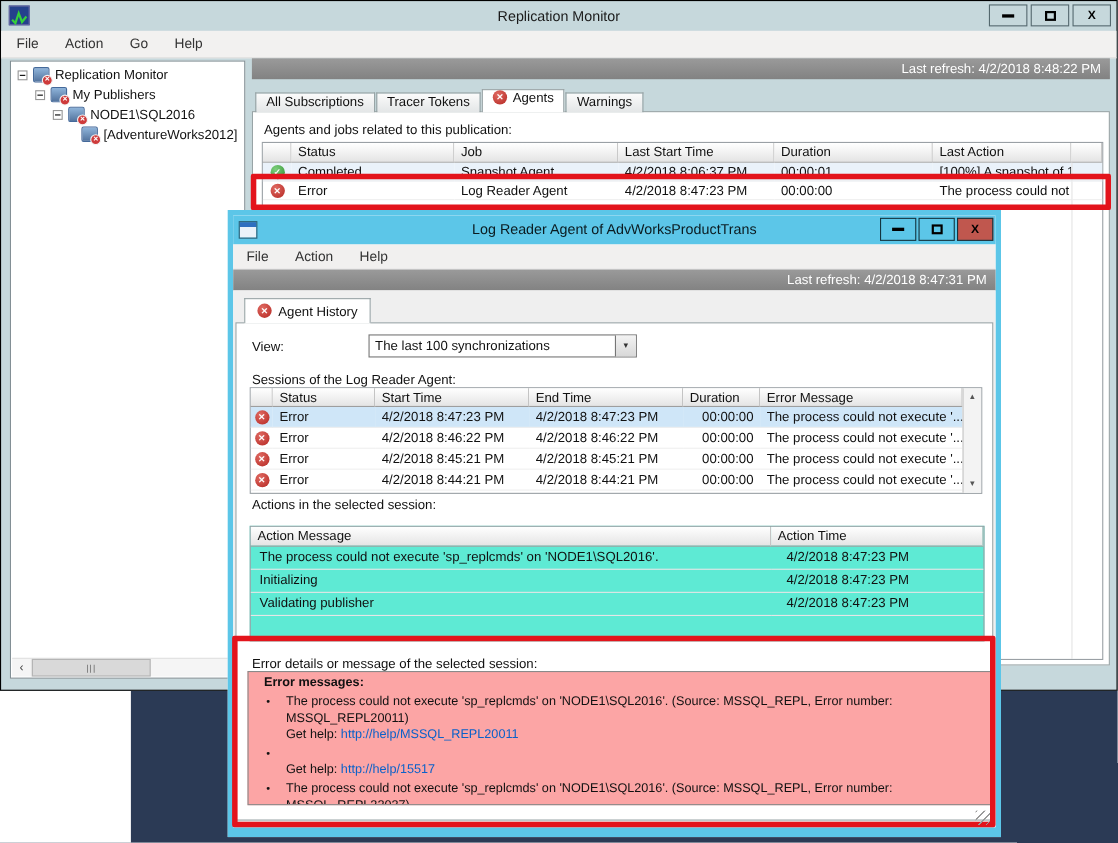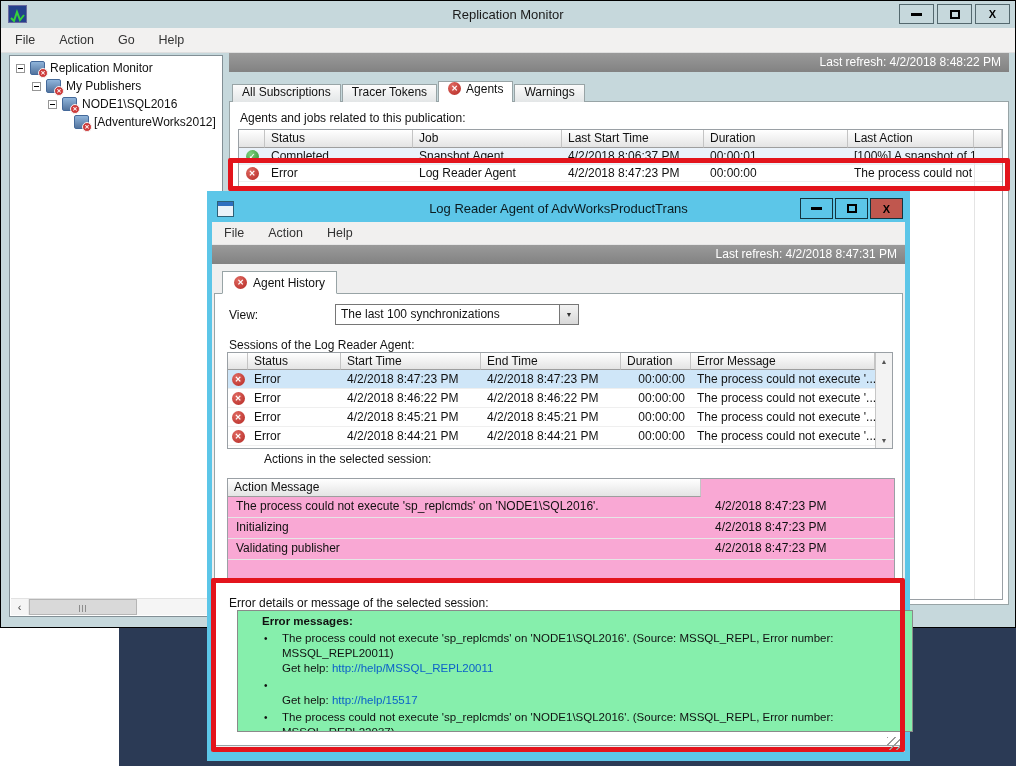--- a/index.html
+++ b/index.html
@@ -74,24 +74,24 @@
   .combo { position:absolute; left:120px; top:10px; width:244px; height:21px; border:1px solid #767676; display:flex; background:#fff; }
   .combo-value { flex:1; font-size:12px; line-height:19px; padding-left:5px; white-space:nowrap; overflow:hidden; }
   .combo-btn { width:19px; border-left:1px solid #767676; background:linear-gradient(#F3F3F3,#D8D8D8); display:flex; align-items:center; justify-content:center; font-size:7px; color:#333; }
   .sessions-wrap { position:absolute; left:12px; top:58px; width:666px; height:97px; border:1px solid #9AA0A5; display:flex; background:#fff; }
   .s-grid { flex:1; display:grid; grid-template-rows:17px 19px 19px 19px 19px; }
   .s-cols { display:grid; grid-template-columns:20px 93px 140px 140px 70px 1fr; }
   .row-sel > .b-cell { background:#CFE6F8; }
   .cell-right { justify-content:flex-end; }
   .v-scroll { width:17px; border-left:1px solid #C6C6C6; background:#F3F3F3; display:flex; flex-direction:column; justify-content:space-between; }
   .vs-arrow { height:16px; display:flex; align-items:center; justify-content:center; font-size:7px; color:#555; }
-  .actions-wrap { position:absolute; left:12px; top:184px; width:668px; height:105px; border:1px solid #9AA0A5; background:#f9a8d4; display:grid; grid-template-rows:18px 21px 21px 21px 1fr; }
+  .actions-wrap { position:absolute; left:12px; top:184px; width:668px; height:105px; border:1px solid #9AA0A5; background:#5eead4; display:grid; grid-template-rows:18px 21px 21px 21px 1fr; }
   .a-cols { display:grid; grid-template-columns:473px 1fr; }
   .a-cell { font-size:12px; padding:2px 8px; border-bottom:1px solid #E6E6E6; white-space:nowrap; overflow:hidden; }
-  .err-box { position:absolute; left:10px; top:316px; width:676px; height:122px; background:#86efac; border:1px solid #8A8A8A; padding:3px 24px; font-size:11.5px; line-height:15px; overflow:hidden;margin-left:12px; }
+  .err-box { position:absolute; left:10px; top:316px; width:676px; height:122px; background:#fca5a5; border:1px solid #8A8A8A; padding:3px 14px; font-size:11.5px; line-height:15px; overflow:hidden; }
   .err-title { font-weight:bold; }
   .err-item { display:flex; margin-top:2px; }
   .bullet { width:20px; flex:none; padding-left:2px; font-size:10px; }
   .err-text { flex:1; }
   .lnk { color:#0B61C9; }
   .grip { position:absolute; left:887px; top:737px; width:13px; height:13px; z-index:130;
           background:repeating-linear-gradient(315deg, transparent 0 2px, #9A9A9A 2px 3px, transparent 3px 5px); }
 </style>
 </head>
 <body>
@@ -318,24 +318,25 @@
             <div class="b-cell cell-right">00:00:00</div>
             <div class="b-cell">The process could not execute '...</div>
           </div>
         </div>
         <div class="v-scroll">
           <span class="vs-arrow">▲</span>
           <span class="vs-arrow">▼</span>
         </div>
       </div>
 
-      <div class="pg-label" style="left:14px; top:158px;margin-left:35px;">Actions in the selected session:</div>
+      <div class="pg-label" style="left:14px; top:158px;">Actions in the selected session:</div>
       <div class="actions-wrap">
         <div class="a-cols">
           <div class="h-cell">Action Message</div>
+          <div class="h-cell">Action Time</div>
         </div>
         <div class="a-cols">
           <div class="a-cell">The process could not execute 'sp_replcmds' on 'NODE1\SQL2016'.</div>
           <div class="a-cell" style="padding-left:14px;">4/2/2018 8:47:23 PM</div>
         </div>
         <div class="a-cols">
           <div class="a-cell">Initializing</div>
           <div class="a-cell" style="padding-left:14px;">4/2/2018 8:47:23 PM</div>
         </div>
         <div class="a-cols">

